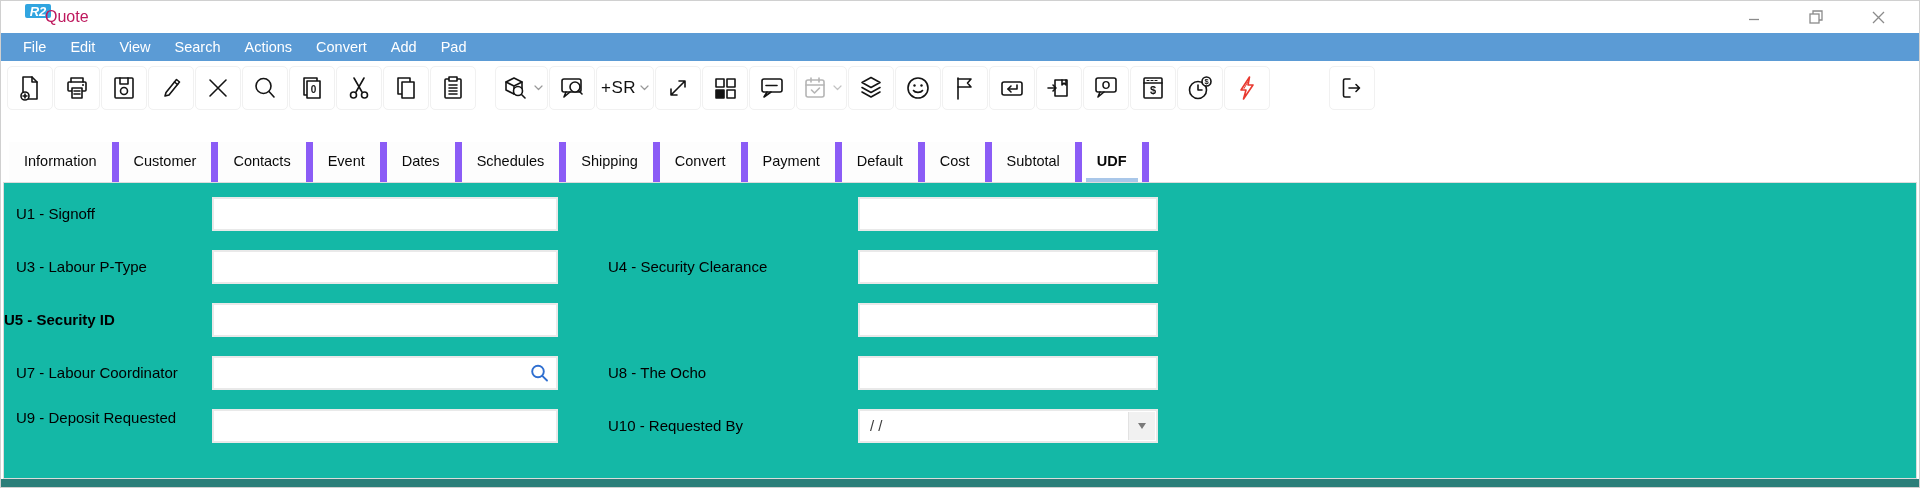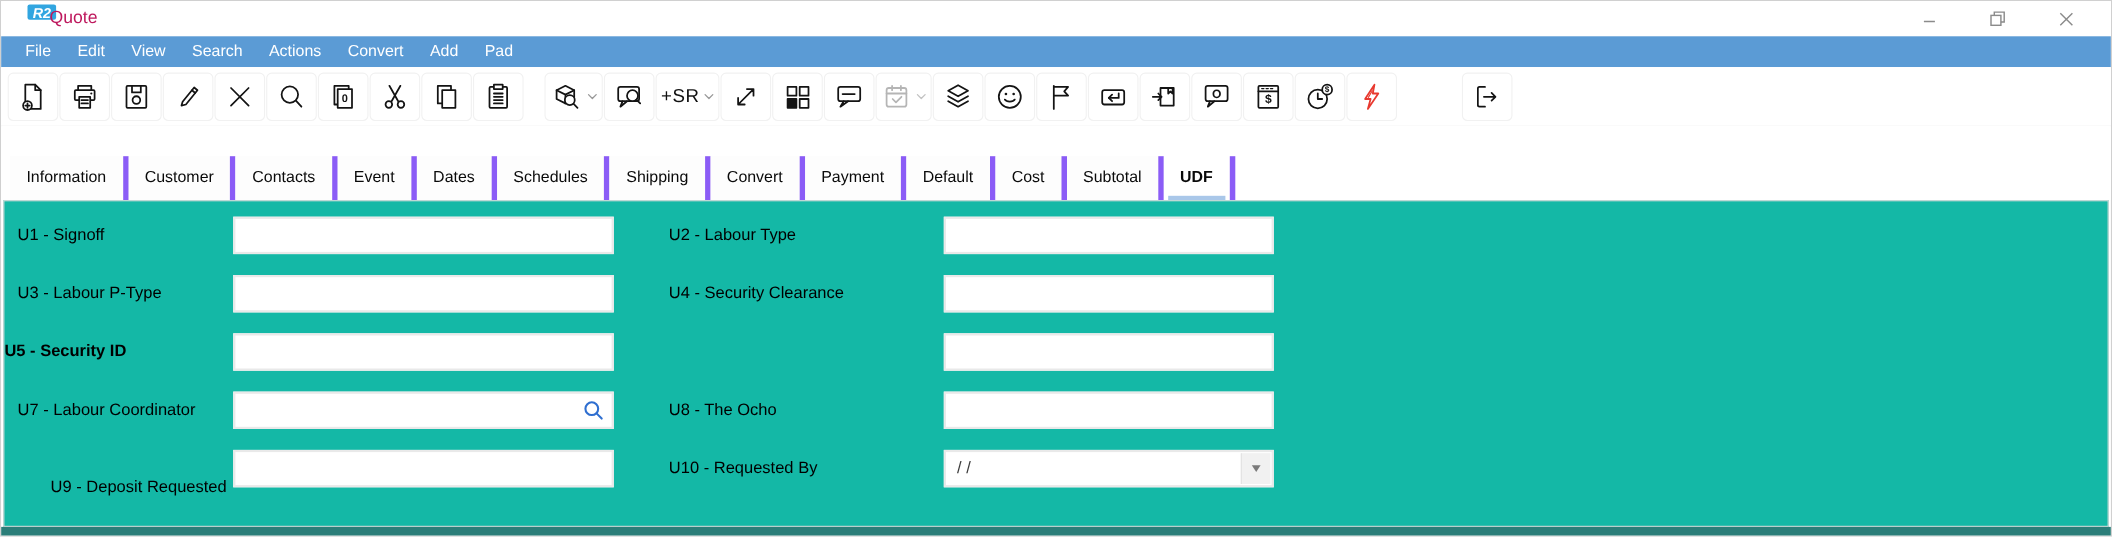--- a/index.html
+++ b/index.html
@@ -26,21 +26,21 @@
   .tbtn svg{display:block;stroke:#141414;fill:none;stroke-width:1.6;stroke-linecap:round;stroke-linejoin:round;}
   .tbtn svg text{stroke:none;}
   .tbtn.gray svg{stroke:#b5b5b5;}
   .sr-text{font-size:17px;color:#111;letter-spacing:0.5px;white-space:nowrap;}
   .chev{margin-left:4px;display:flex;}
   .gap-sm{margin-left:18px;}
   .gap-lg{margin-left:58px;}
 
   
   .tabbar{position:absolute;top:113px;left:0;right:0;height:68px;display:flex;align-items:flex-end;padding-left:8px;background:#fff;}
-  .tab{height:40px;line-height:38px;padding:0 15px;font-size:14.5px;color:#0a0a0a;position:relative;background:#fdfdfd;border-right:5px solid #8b5cf6;cursor:default;white-space:nowrap;}
+  .tab{height:40px;line-height:38px;padding:0 15px;font-size:14.5px;color:#0a0a0a;position:relative;background:#fdfdfd;border-right:7px solid #8b5cf6;cursor:default;white-space:nowrap;}
   .tab.active{font-weight:bold;background:#fff;}
   .tab.active::after{content:"";position:absolute;left:4px;right:4px;bottom:0;height:4px;background:#a9c7e9;}
 
   
   .panel{position:absolute;top:181px;left:2px;width:1914px;height:297px;border:1px solid #dcdcdc;background:#14b8a6;box-sizing:border-box;}
   .row-label{position:absolute;height:34px;line-height:34px;font-size:15px;color:#000;white-space:nowrap;}
   .field{position:absolute;height:34px;border:2px solid #e9e9e9;background:#fff;box-sizing:border-box;font-size:15px;color:#333;}
   .field input{border:none;outline:none;width:100%;height:100%;font:inherit;padding:0 8px;box-sizing:border-box;background:transparent;}
   .lookup-icon{position:absolute;right:7px;top:50%;transform:translateY(-50%);display:flex;}
   .datebox .date-val{display:block;line-height:30px;padding-left:10px;color:#3c3c3c;}
@@ -305,21 +305,20 @@
     <span class="tab">Default</span>
     <span class="tab">Cost</span>
     <span class="tab">Subtotal</span>
     <span class="tab active">UDF</span>
   </div>
 
   <div class="panel">
 
     <div class="row-label" style="left:12px;top:14px;">U1 - Signoff</div>
     <div class="field" style="left:208px;top:14px;width:346px;"><input value="" style=""></div>
-    <div class="row-label" style="left:604px;top:14px;">U2 - Labour Type</div>
     <div class="field" style="left:854px;top:14px;width:300px;"><input value="" style=""></div>
 
     <div class="row-label" style="left:12px;top:67px;">U3 - Labour P-Type</div>
     <div class="field" style="left:208px;top:67px;width:346px;"><input value="" style=""></div>
     <div class="row-label" style="left:604px;top:67px;">U4 - Security Clearance</div>
     <div class="field" style="left:854px;top:67px;width:300px;"><input value="" style=""></div>
 
     <div class="row-label" style="left:0;top:120px;font-weight:bold;">U5 - Security ID</div>
     <div class="field" style="left:208px;top:120px;width:346px;"><input value="" style=""></div>
     <div class="field" style="left:854px;top:120px;width:300px;"><input value="" style=""></div>
@@ -330,21 +329,21 @@
       <span class="lookup-icon">
         <svg width="19" height="19" fill="none" stroke="#2f6fd0" stroke-width="1.9" stroke-linecap="round">
             <circle cx="8" cy="8" r="5.8"></circle>
             <path d="M12.3 12.3 17 17"></path>
           </svg>
       </span>
     </div>
     <div class="row-label" style="left:604px;top:173px;">U8 - The Ocho</div>
     <div class="field" style="left:854px;top:173px;width:300px;"><input value="" style=""></div>
 
-    <div class="row-label" style="left:12px;top:243px;margin-left:30px;">U9 - Deposit Requested</div>
+    <div class="row-label" style="left:12px;top:218px;">U9 - Deposit Requested</div>
     <div class="field" style="left:208px;top:226px;width:346px;"><input value="" style=""></div>
     <div class="row-label" style="left:604px;top:226px;">U10 - Requested By</div>
     <div class="field datebox" style="left:854px;top:226px;width:300px;">
       <span class="date-val">/  /</span>
       <span class="drop-btn">
           <span class="tri"></span>
         </span>
     </div>
 
   </div>

